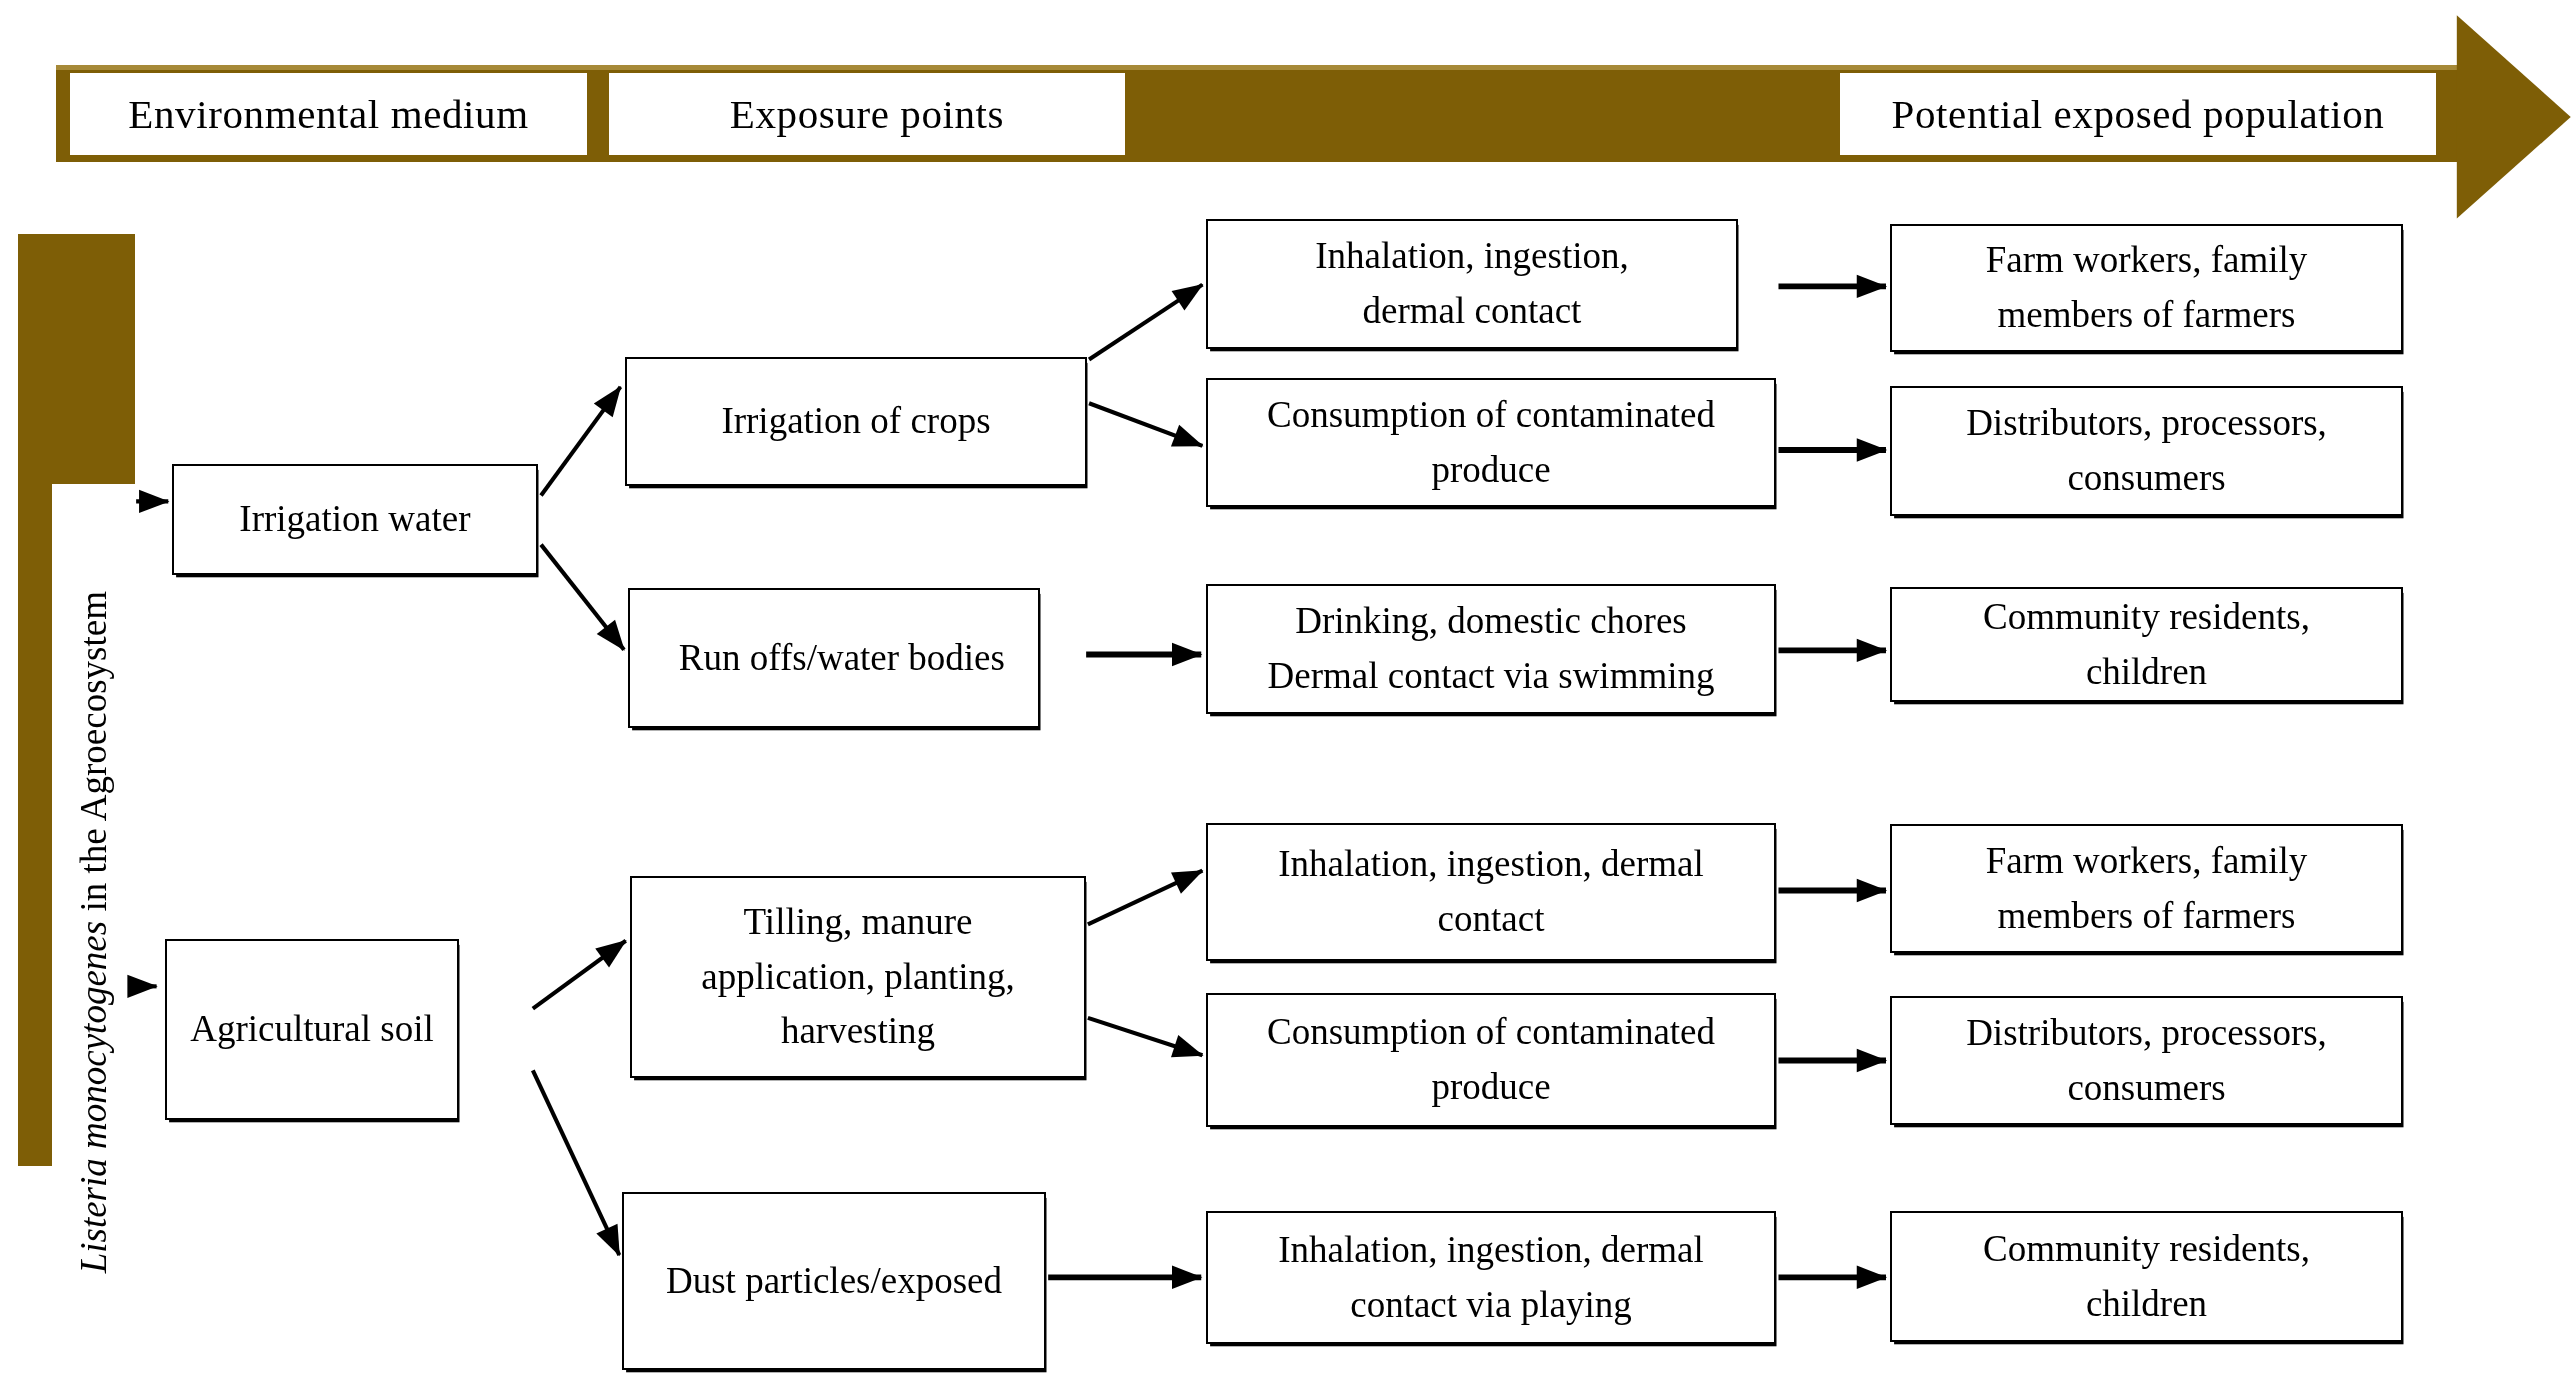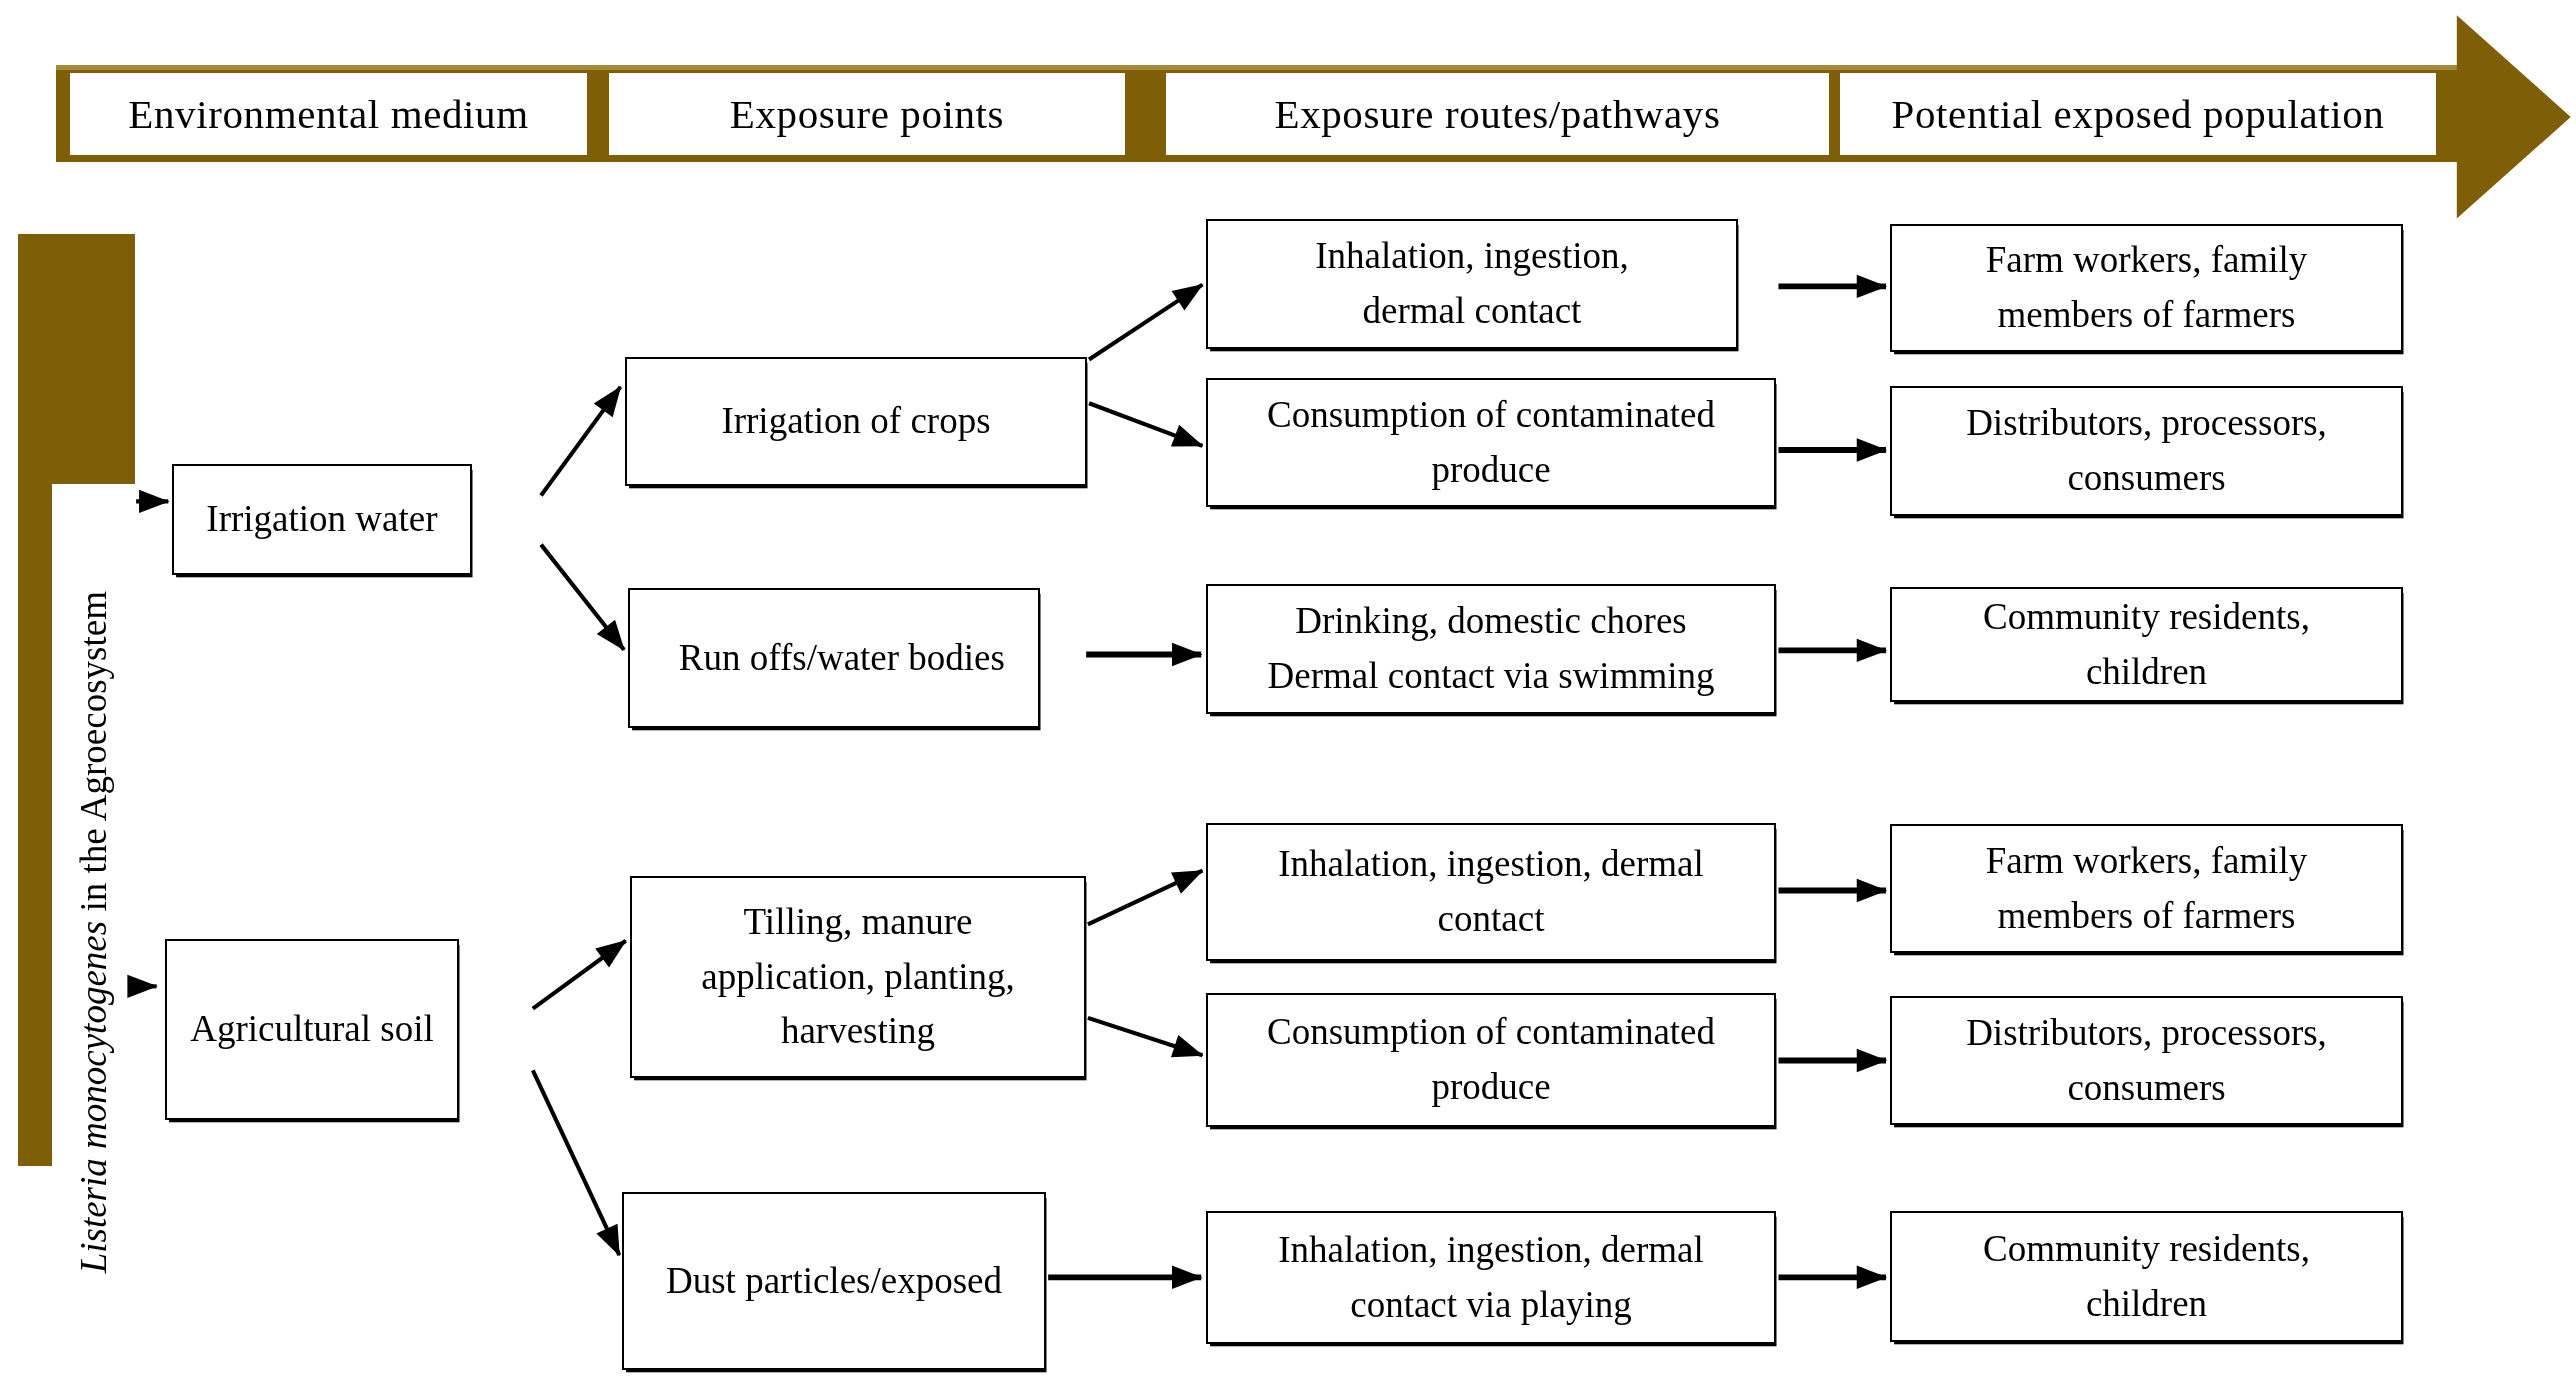--- a/index.html
+++ b/index.html
@@ -69,30 +69,29 @@
   #arrows .thick{stroke-width:10;}
 </style>
 </head>
 <body>
 
 <div id="canvas">
 
   <div class="band"></div>
   <div class="hdr" style="left:70px;width:517px;">Environmental medium</div>
   <div class="hdr" style="left:609px;width:516px;">Exposure points</div>
-  <div class="hdr" style="left:1166px;width:663px;">Exposure routes/pathways</div>
   <div class="hdr" style="left:1840px;width:596px;">Potential exposed population</div>
 
   <div class="vbar-outer">
     <div class="vbar-inner">
       <div class="vtext"><i>Listeria monocytogenes</i><span> in the Agroecosystem</span></div>
     </div>
   </div>
 
-  <div class="node" style="left:172px;top:464px;width:300px;height:111px;padding-left:8px;">Irrigation water</div>
+  <div class="node" style="left:172px;top:464px;width:366px;height:111px;padding-left:8px;">Irrigation water</div>
   <div class="node" style="left:165px;top:939px;width:294px;height:181px;">Agricultural soil</div>
 
   <div class="node" style="left:625px;top:311px;width:462px;height:129px;margin-top:46px;">Irrigation of crops</div>
   <div class="node" style="left:628px;top:588px;width:412px;height:140px;padding-left:24px;">Run offs/water bodies</div>
   <div class="node" style="left:630px;top:876px;width:456px;height:202px;">Tilling, manure
 application, planting,
 harvesting</div>
   <div class="node" style="left:622px;top:1192px;width:424px;height:178px;">Dust particles/exposed</div>
 
   <div class="node" style="left:1206px;top:219px;width:532px;height:130px;">Inhalation, ingestion,

